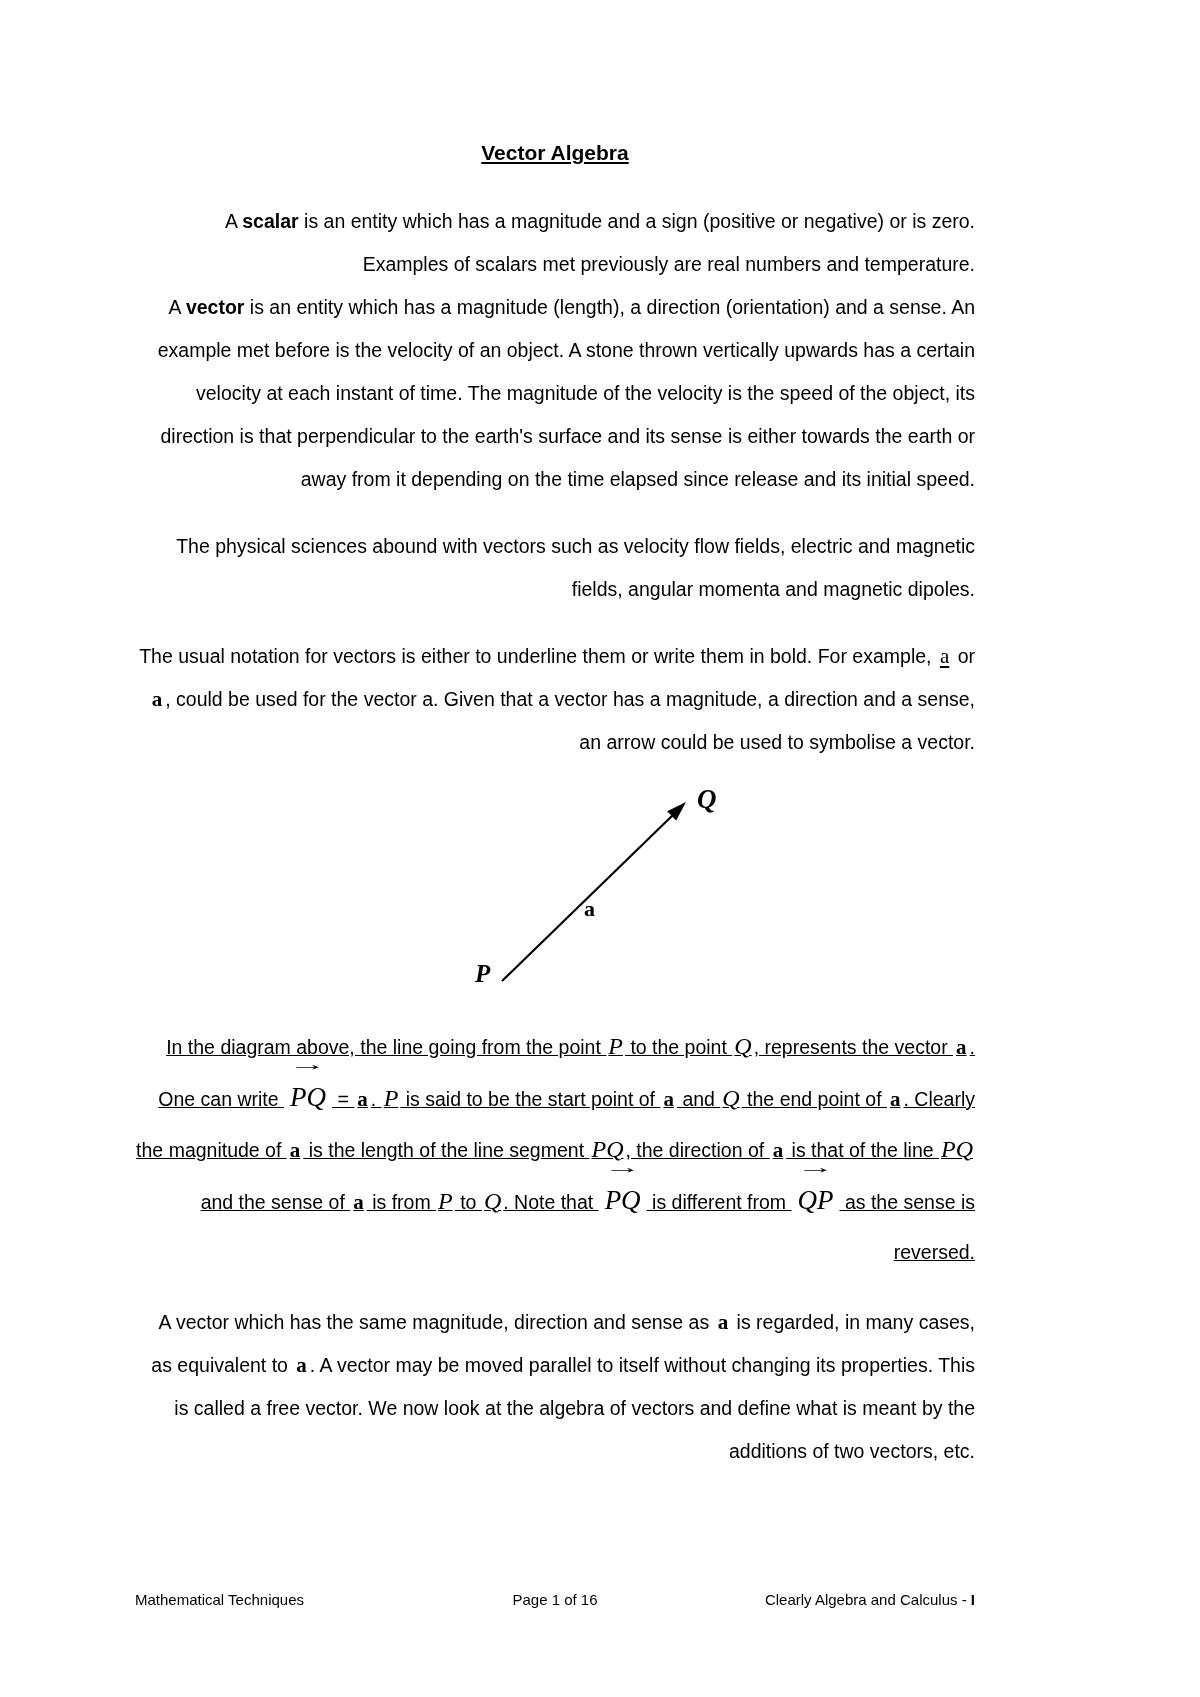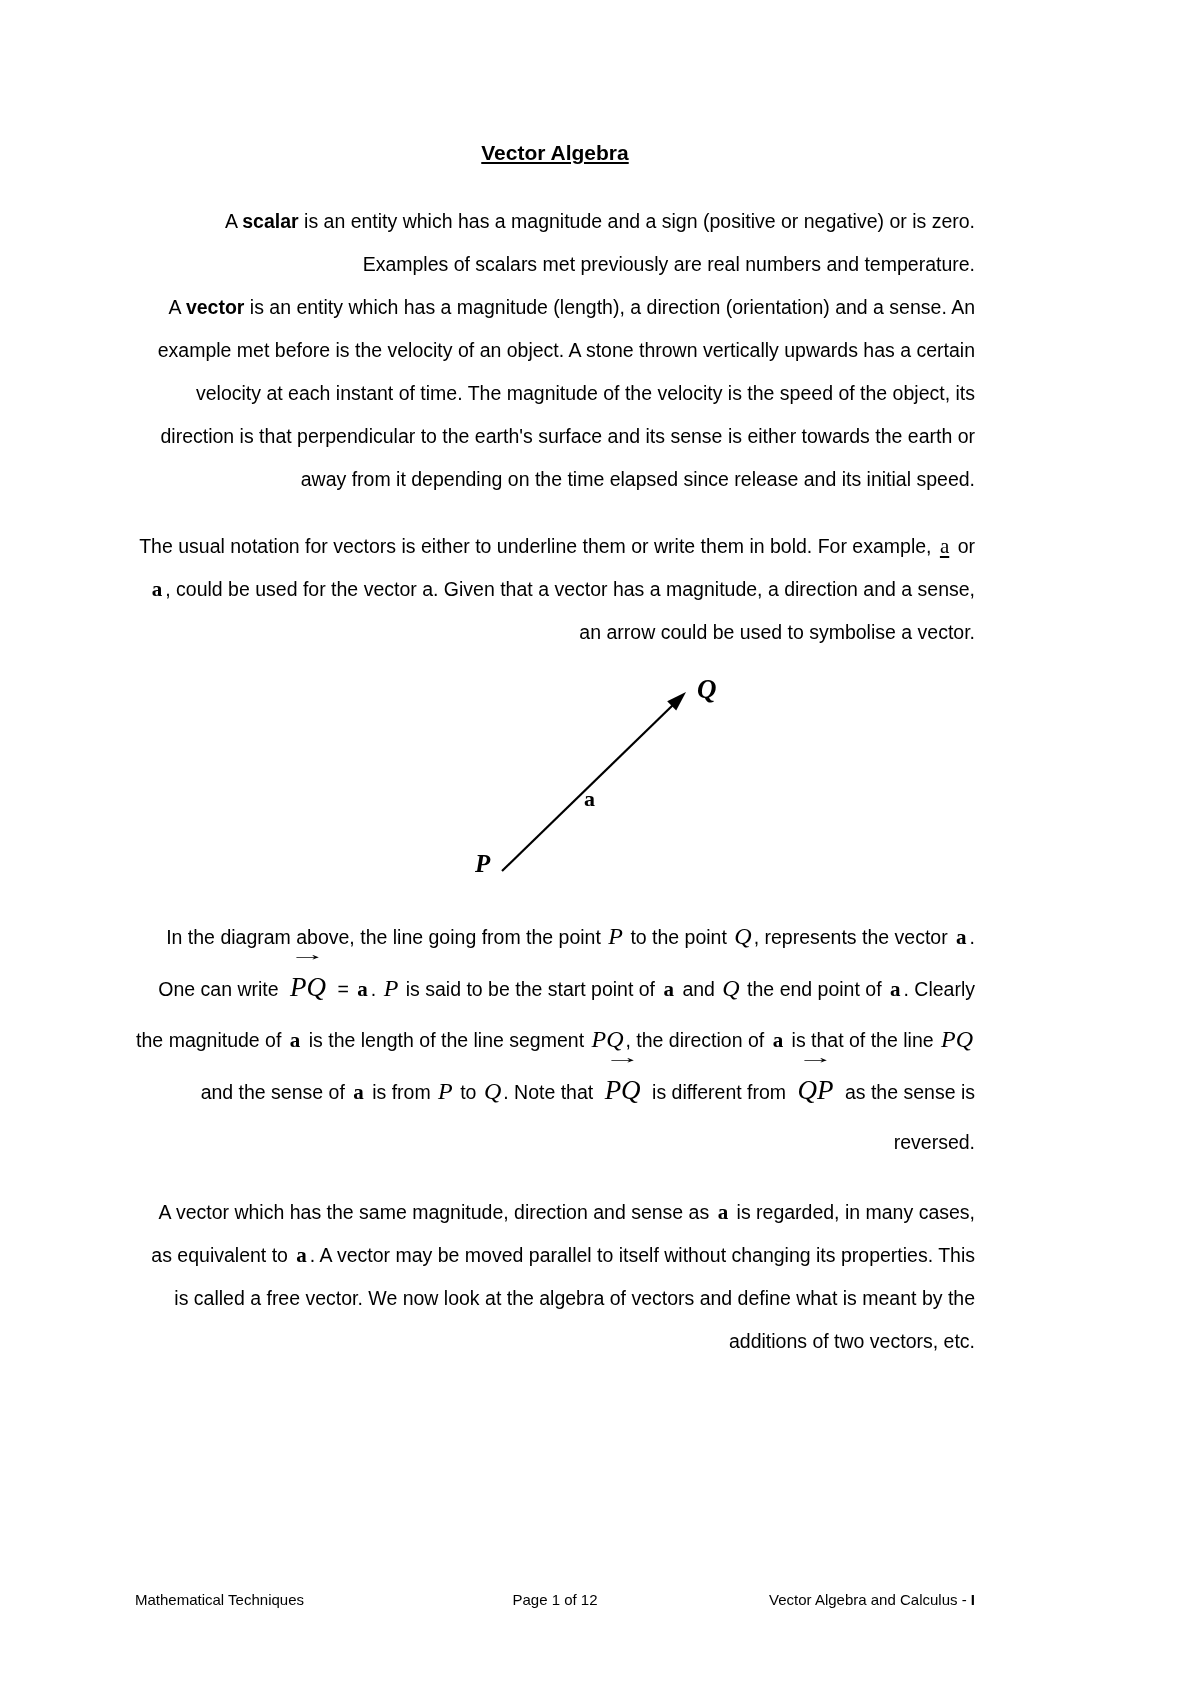--- a/index.html
+++ b/index.html
@@ -25,21 +25,21 @@
     text-decoration: underline;
     text-align: center;
     line-height: 26px;
     margin: 0 0 34px 0;
   }
   .para {
     margin: 0 0 24px 0;
     line-height: 43px;
     text-align: right;
   }
-  .para-tall { line-height: 50px; }
+  .para-tall { line-height: 50px; text-decoration: underline; }
   .seg-n { font-weight: normal; }
   .seg-b { font-weight: bold; }
   .seg-mi {
     font-family: "Liberation Serif", serif;
     font-style: italic;
     font-size: 24px;
     margin: 0 2px;
   }
   .seg-mb {
     font-family: "Liberation Serif", serif;
@@ -104,20 +104,21 @@
 </head>
 <body>
 
 <div class="page">
   <div class="content">
 
     <div class="doc-title">Vector Algebra</div>
 
     <div id="paras-before">
         <p class="para"><span class="seg-n">A </span><span class="seg-b">scalar</span><span class="seg-n"> is an entity which has a magnitude and a sign (positive or negative) or is zero. Examples of scalars met previously are real numbers and temperature.</span><br><span class="seg-n">A </span><span class="seg-b">vector</span><span class="seg-n"> is an entity which has a magnitude (length), a direction (orientation) and a sense. An example met before is the velocity of an object. A stone thrown vertically upwards has a certain velocity at each instant of time. The magnitude of the velocity is the speed of the object, its direction is that perpendicular to the earth's surface and its sense is either towards the earth or away from it depending on the time elapsed since release and its initial speed.</span></p>
+        <p class="para"><span class="seg-n">The physical sciences abound with vectors such as velocity flow fields, electric and magnetic fields, angular momenta and magnetic dipoles.</span></p>
         <p class="para"><span class="seg-n">The usual notation for vectors is either to underline them or write them in bold. For example, </span><span class="seg-mu">a</span><span class="seg-n"> or </span><span class="seg-mb">a</span><span class="seg-n">, could be used for the vector a. Given that a vector has a magnitude, a direction and a sense, an arrow could be used to symbolise a vector.</span></p>
       </div>
 
     <div class="diagram">
       <svg width="840" height="205" viewBox="0 0 840 205">
         <line x1="367" y1="193" x2="539" y2="26" stroke="#000000" stroke-width="2.2"></line>
         <polygon points="551,14 541.2,32.6 532.2,23.3" fill="#000000"></polygon>
       </svg>
       <span class="diag-label diag-p">P</span>
       <span class="diag-label diag-q">Q</span>
@@ -126,16 +127,16 @@
 
     <div id="paras-after">
         <p class="para para-tall"><span class="seg-n">In the diagram above, the line going from the point </span><span class="seg-mi">P</span><span class="seg-n"> to the point </span><span class="seg-mi">Q</span><span class="seg-n">, represents the vector </span><span class="seg-mb">a</span><span class="seg-n">. One can write </span><span class="seg-vec"><span class="vec-arrow">→</span>PQ</span><span class="seg-n"> = </span><span class="seg-mb">a</span><span class="seg-n">. </span><span class="seg-mi">P</span><span class="seg-n"> is said to be the start point of </span><span class="seg-mb">a</span><span class="seg-n"> and </span><span class="seg-mi">Q</span><span class="seg-n"> the end point of </span><span class="seg-mb">a</span><span class="seg-n">. Clearly the magnitude of </span><span class="seg-mb">a</span><span class="seg-n"> is the length of the line segment </span><span class="seg-mi">PQ</span><span class="seg-n">, the direction of </span><span class="seg-mb">a</span><span class="seg-n"> is that of the line </span><span class="seg-mi">PQ</span><span class="seg-n"> and the sense of </span><span class="seg-mb">a</span><span class="seg-n"> is from </span><span class="seg-mi">P</span><span class="seg-n"> to </span><span class="seg-mi">Q</span><span class="seg-n">. Note that </span><span class="seg-vec"><span class="vec-arrow">→</span>PQ</span><span class="seg-n"> is different from </span><span class="seg-vec"><span class="vec-arrow">→</span>QP</span><span class="seg-n"> as the sense is reversed.</span></p>
         <p class="para"><span class="seg-n">A vector which has the same magnitude, direction and sense as </span><span class="seg-mb">a</span><span class="seg-n"> is regarded, in many cases, as equivalent to </span><span class="seg-mb">a</span><span class="seg-n">. A vector may be moved parallel to itself without changing its properties. This is called a free vector. We now look at the algebra of vectors and define what is meant by the additions of two vectors, etc.</span></p>
       </div>
 
   </div>
 
   <div class="footer">
     <span class="footer-left">Mathematical Techniques</span>
-    <span class="footer-center">Page 1 of 12</span>
-    <span class="footer-right"><span>Vector Algebra and Calculus - </span><span class="footer-emph">I</span></span>
+    <span class="footer-center">Page 1 of 16</span>
+    <span class="footer-right"><span>Clearly Algebra and Calculus - </span><span class="footer-emph">I</span></span>
   </div>
 </div>
 
 </body></html>

